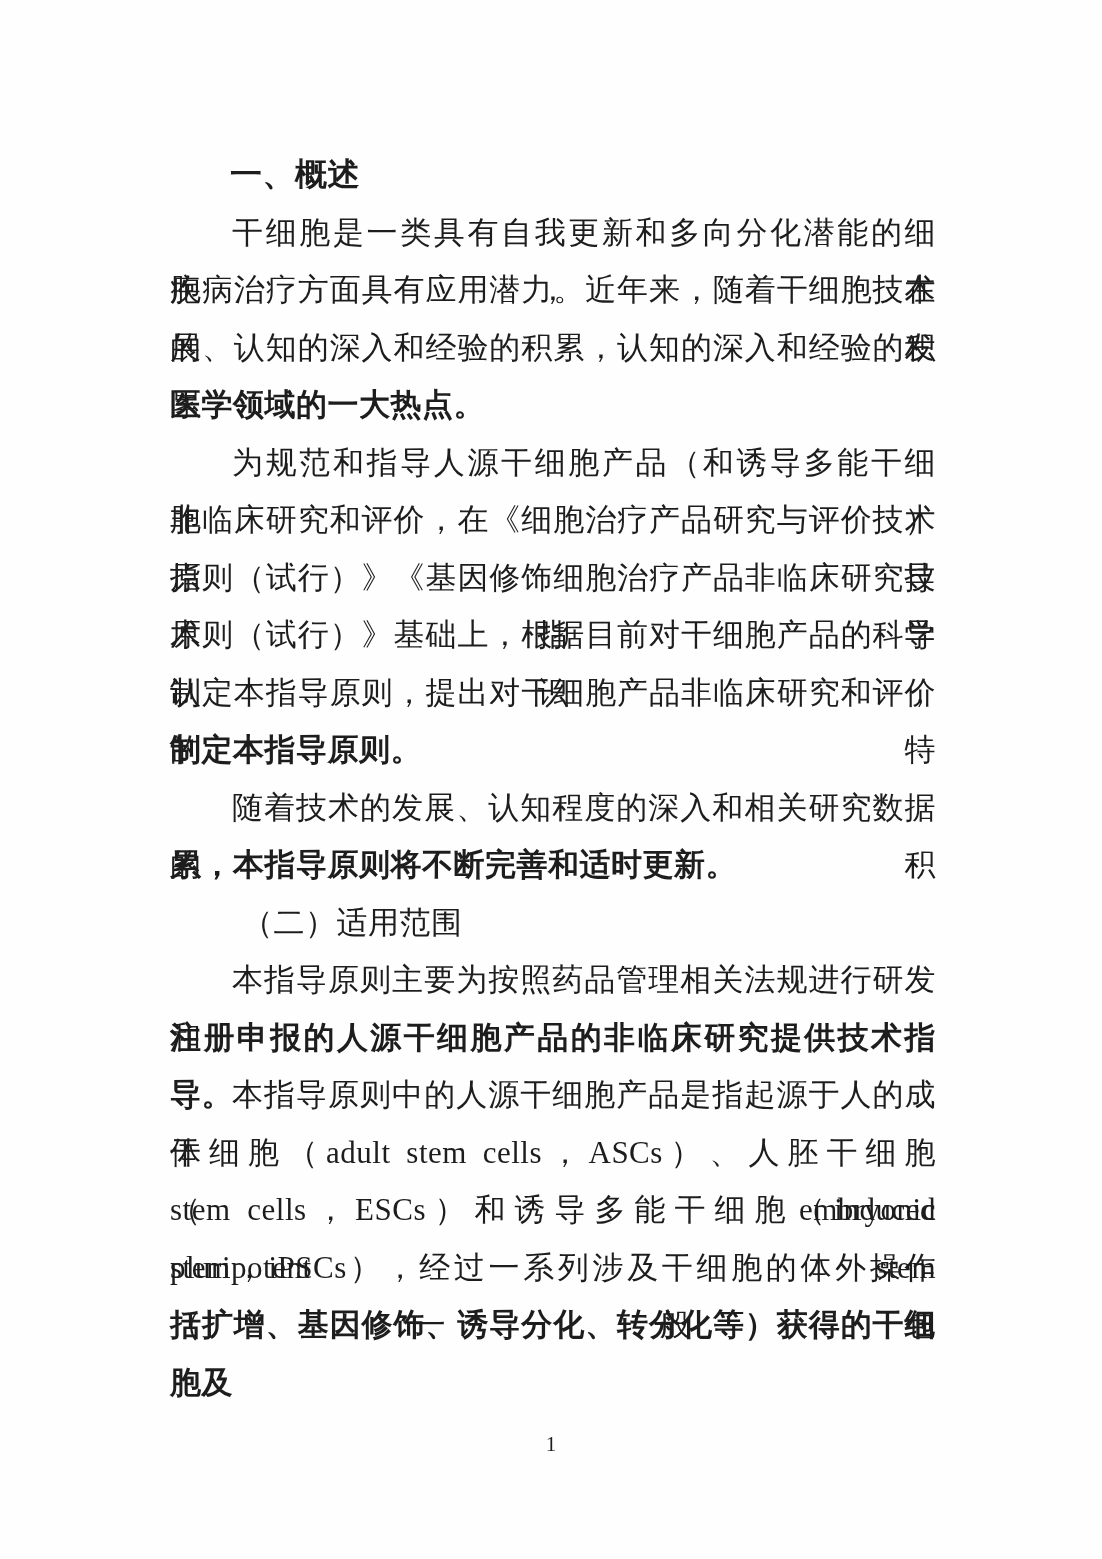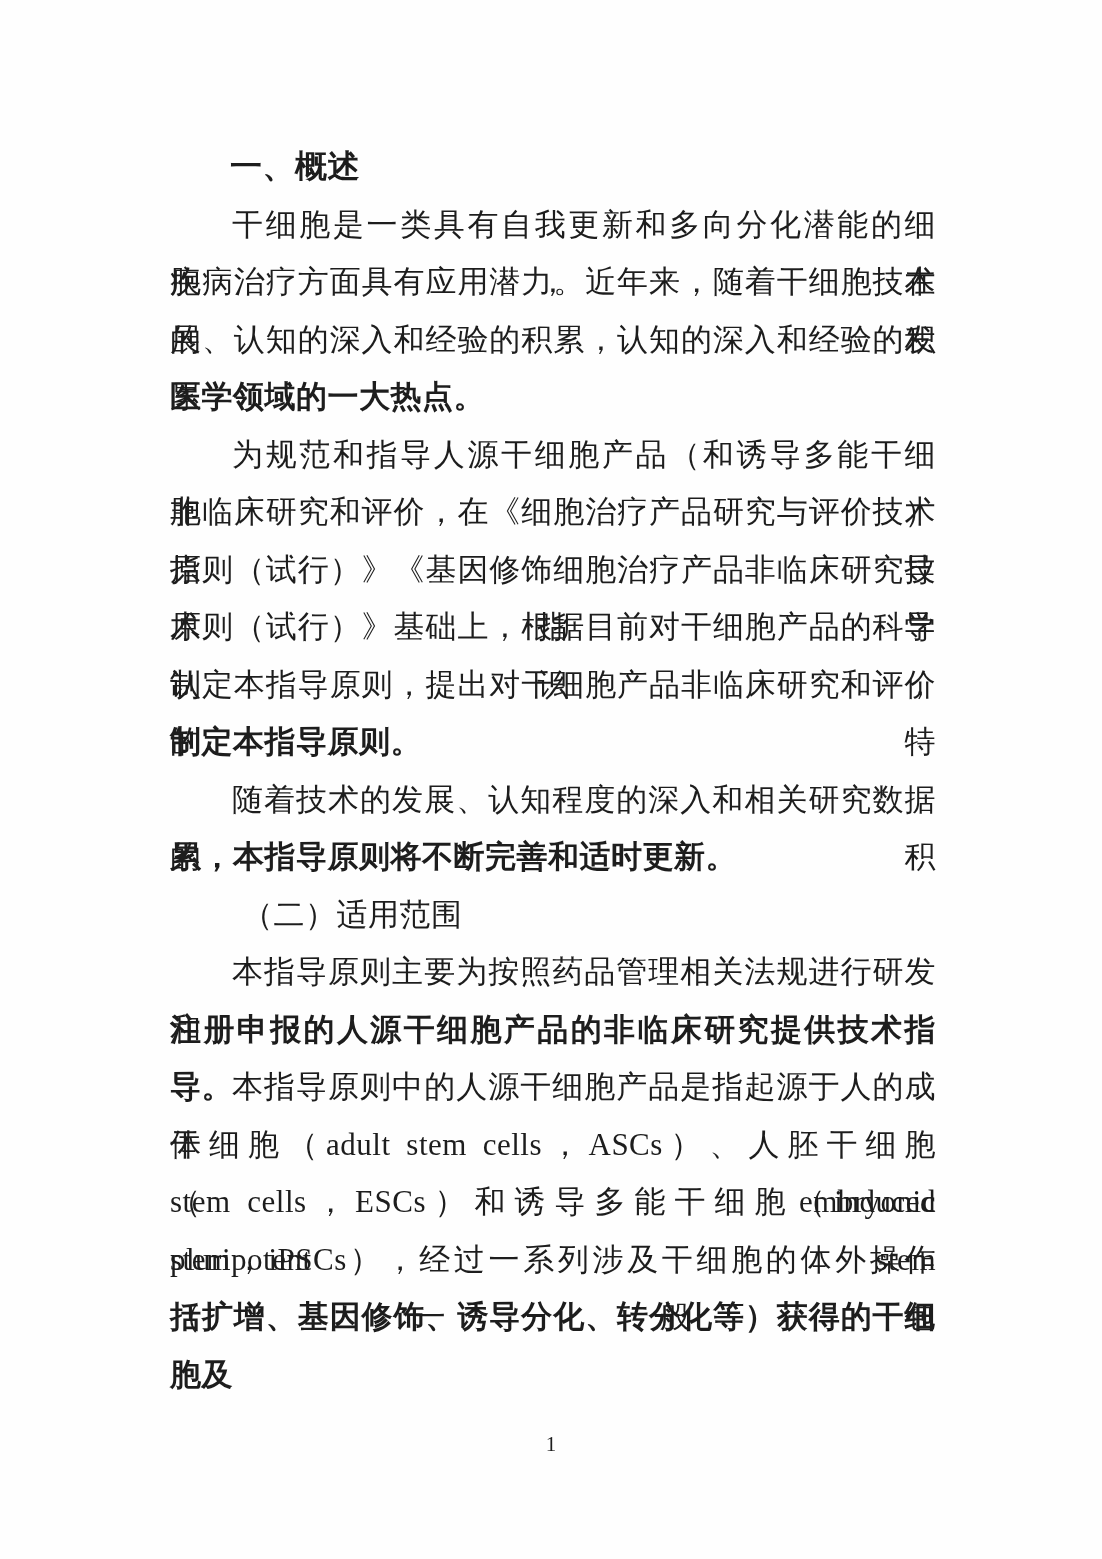--- a/index.html
+++ b/index.html
@@ -12,21 +12,21 @@
     width: 1102px;
     height: 1559px;
     margin: 0 auto;
     background: #fefefe;
     color: #1d1d1d;
     overflow: hidden;
   }
   .text-block {
     position: absolute;
     left: 170px;
-    top: 138px;
+    top: 146px;
     width: 766px;
   }
   .line {
     font-family: "Liberation Serif", "DejaVu Serif", serif;
     font-size: 31px;
     line-height: 57.5px;
     height: 57.5px;
     text-align: justify;
     text-align-last: justify;
     letter-spacing: 0.5px;

